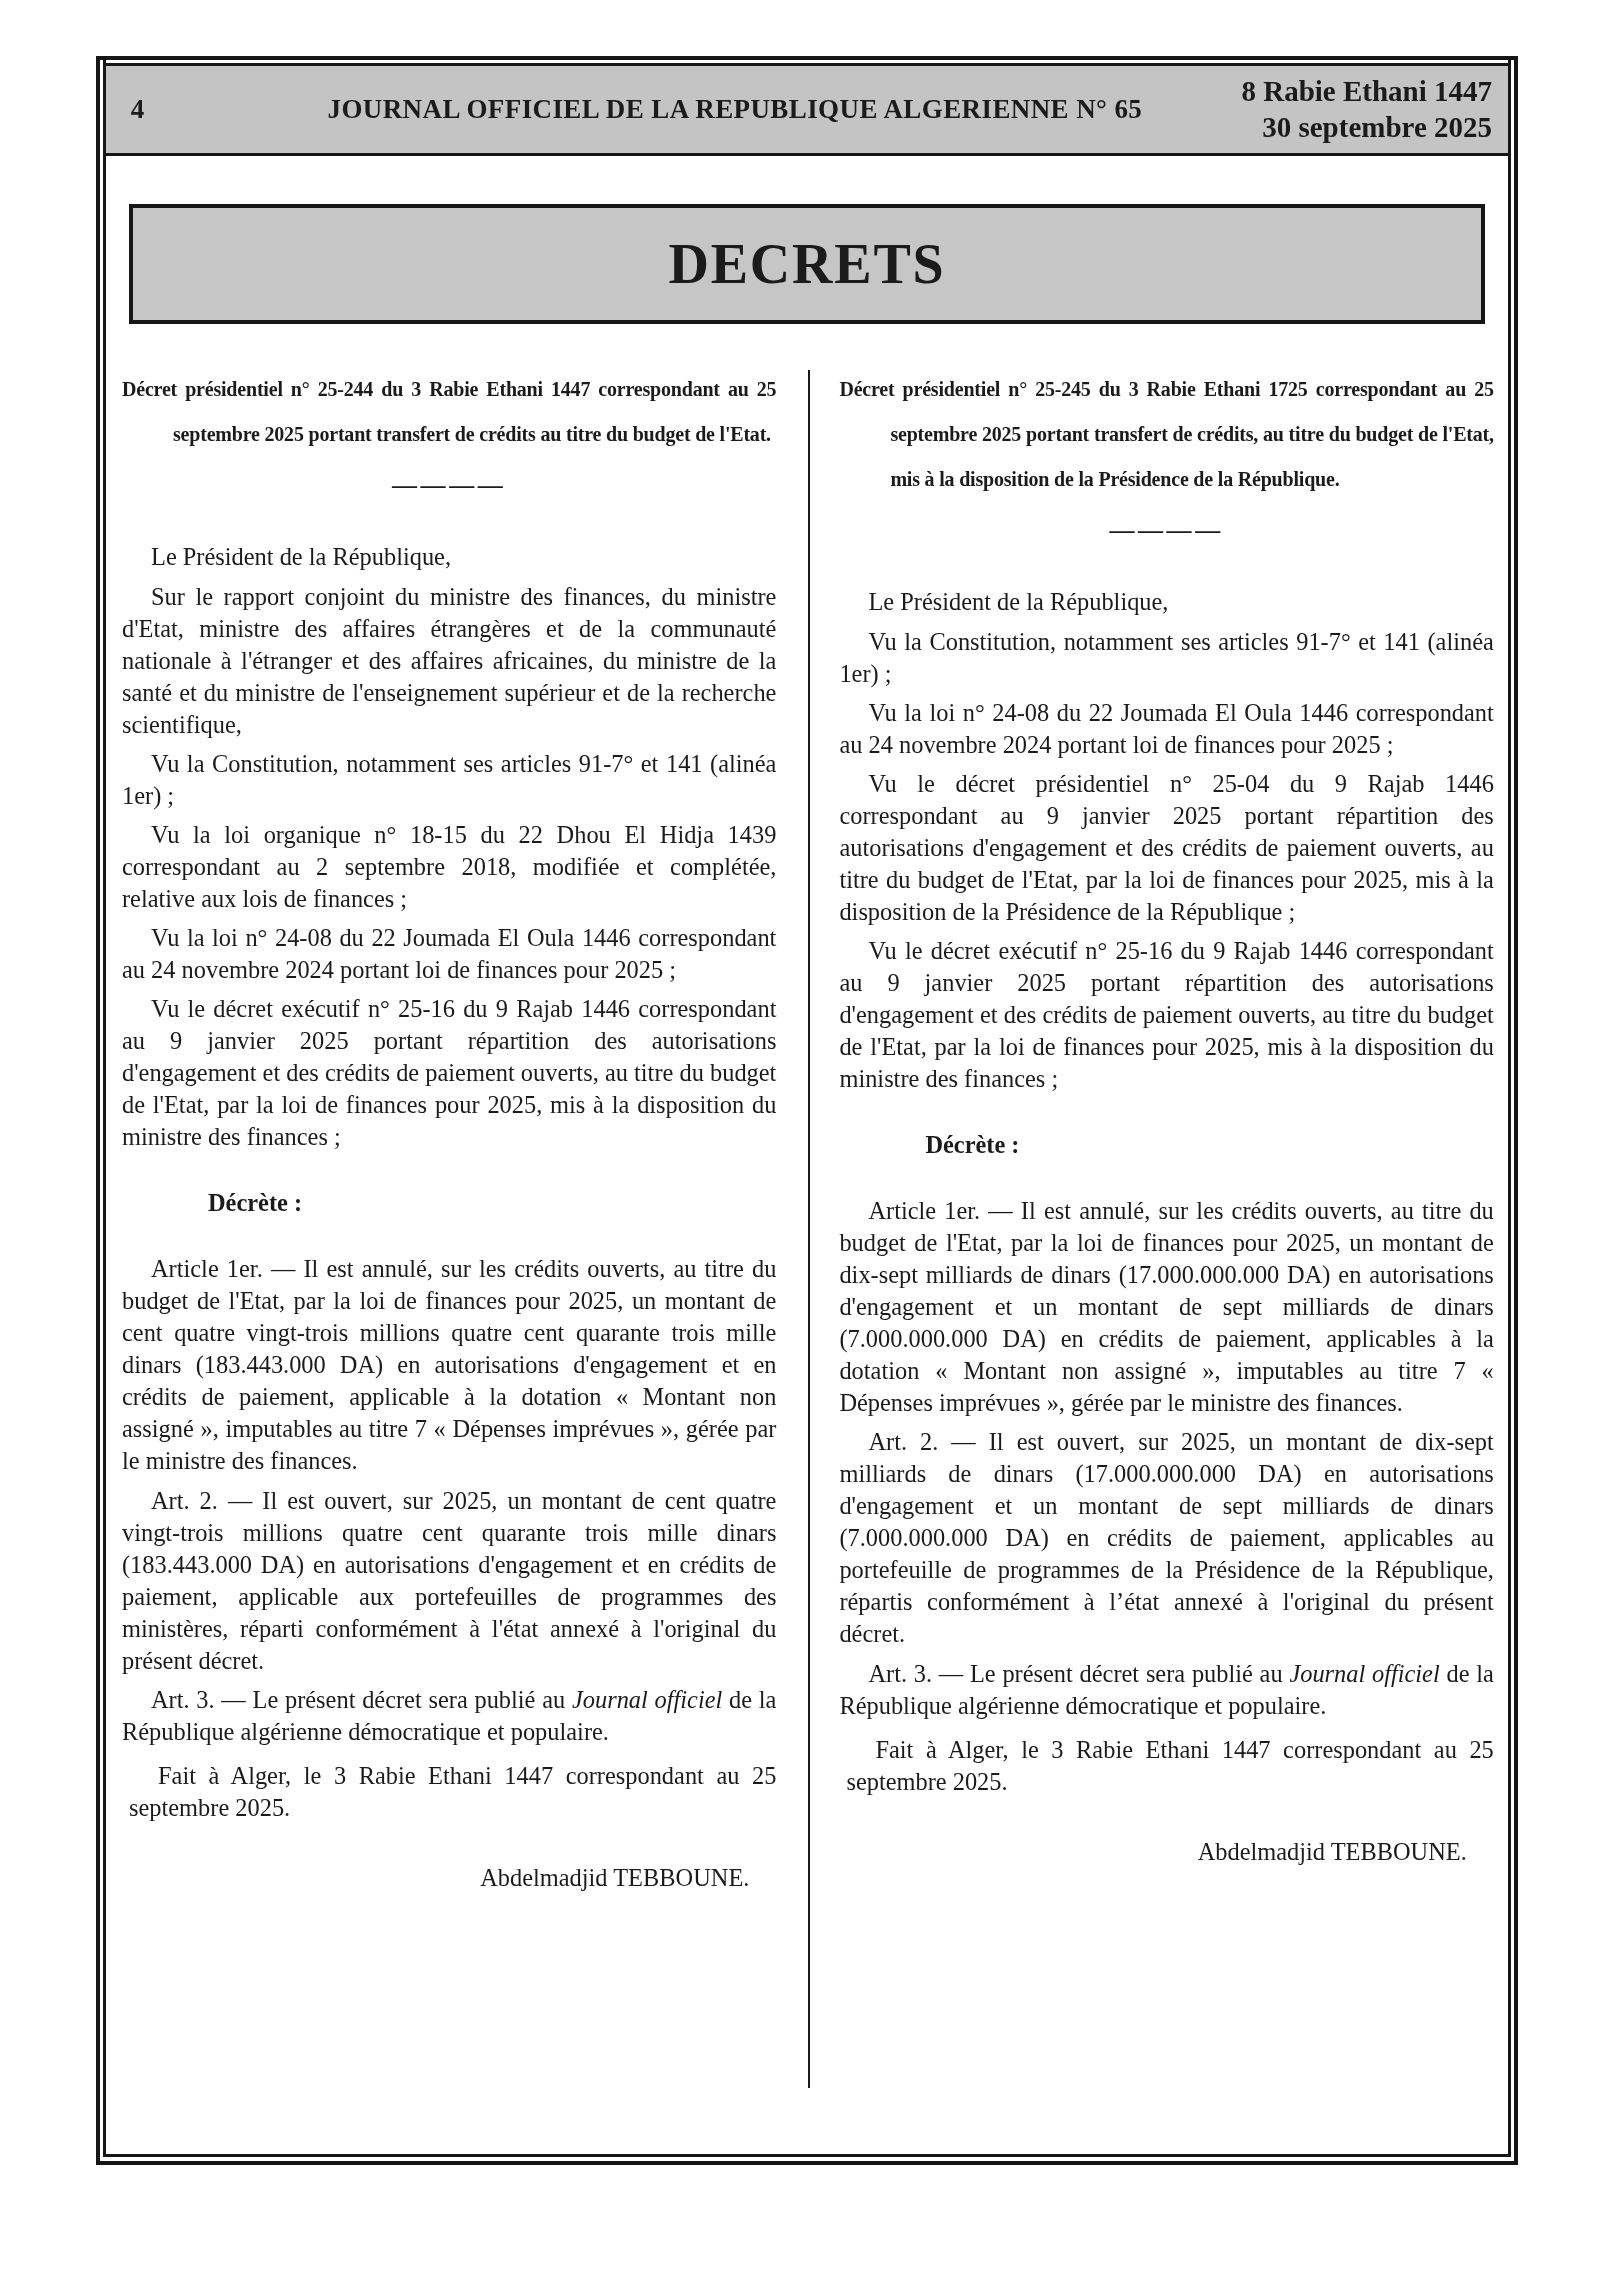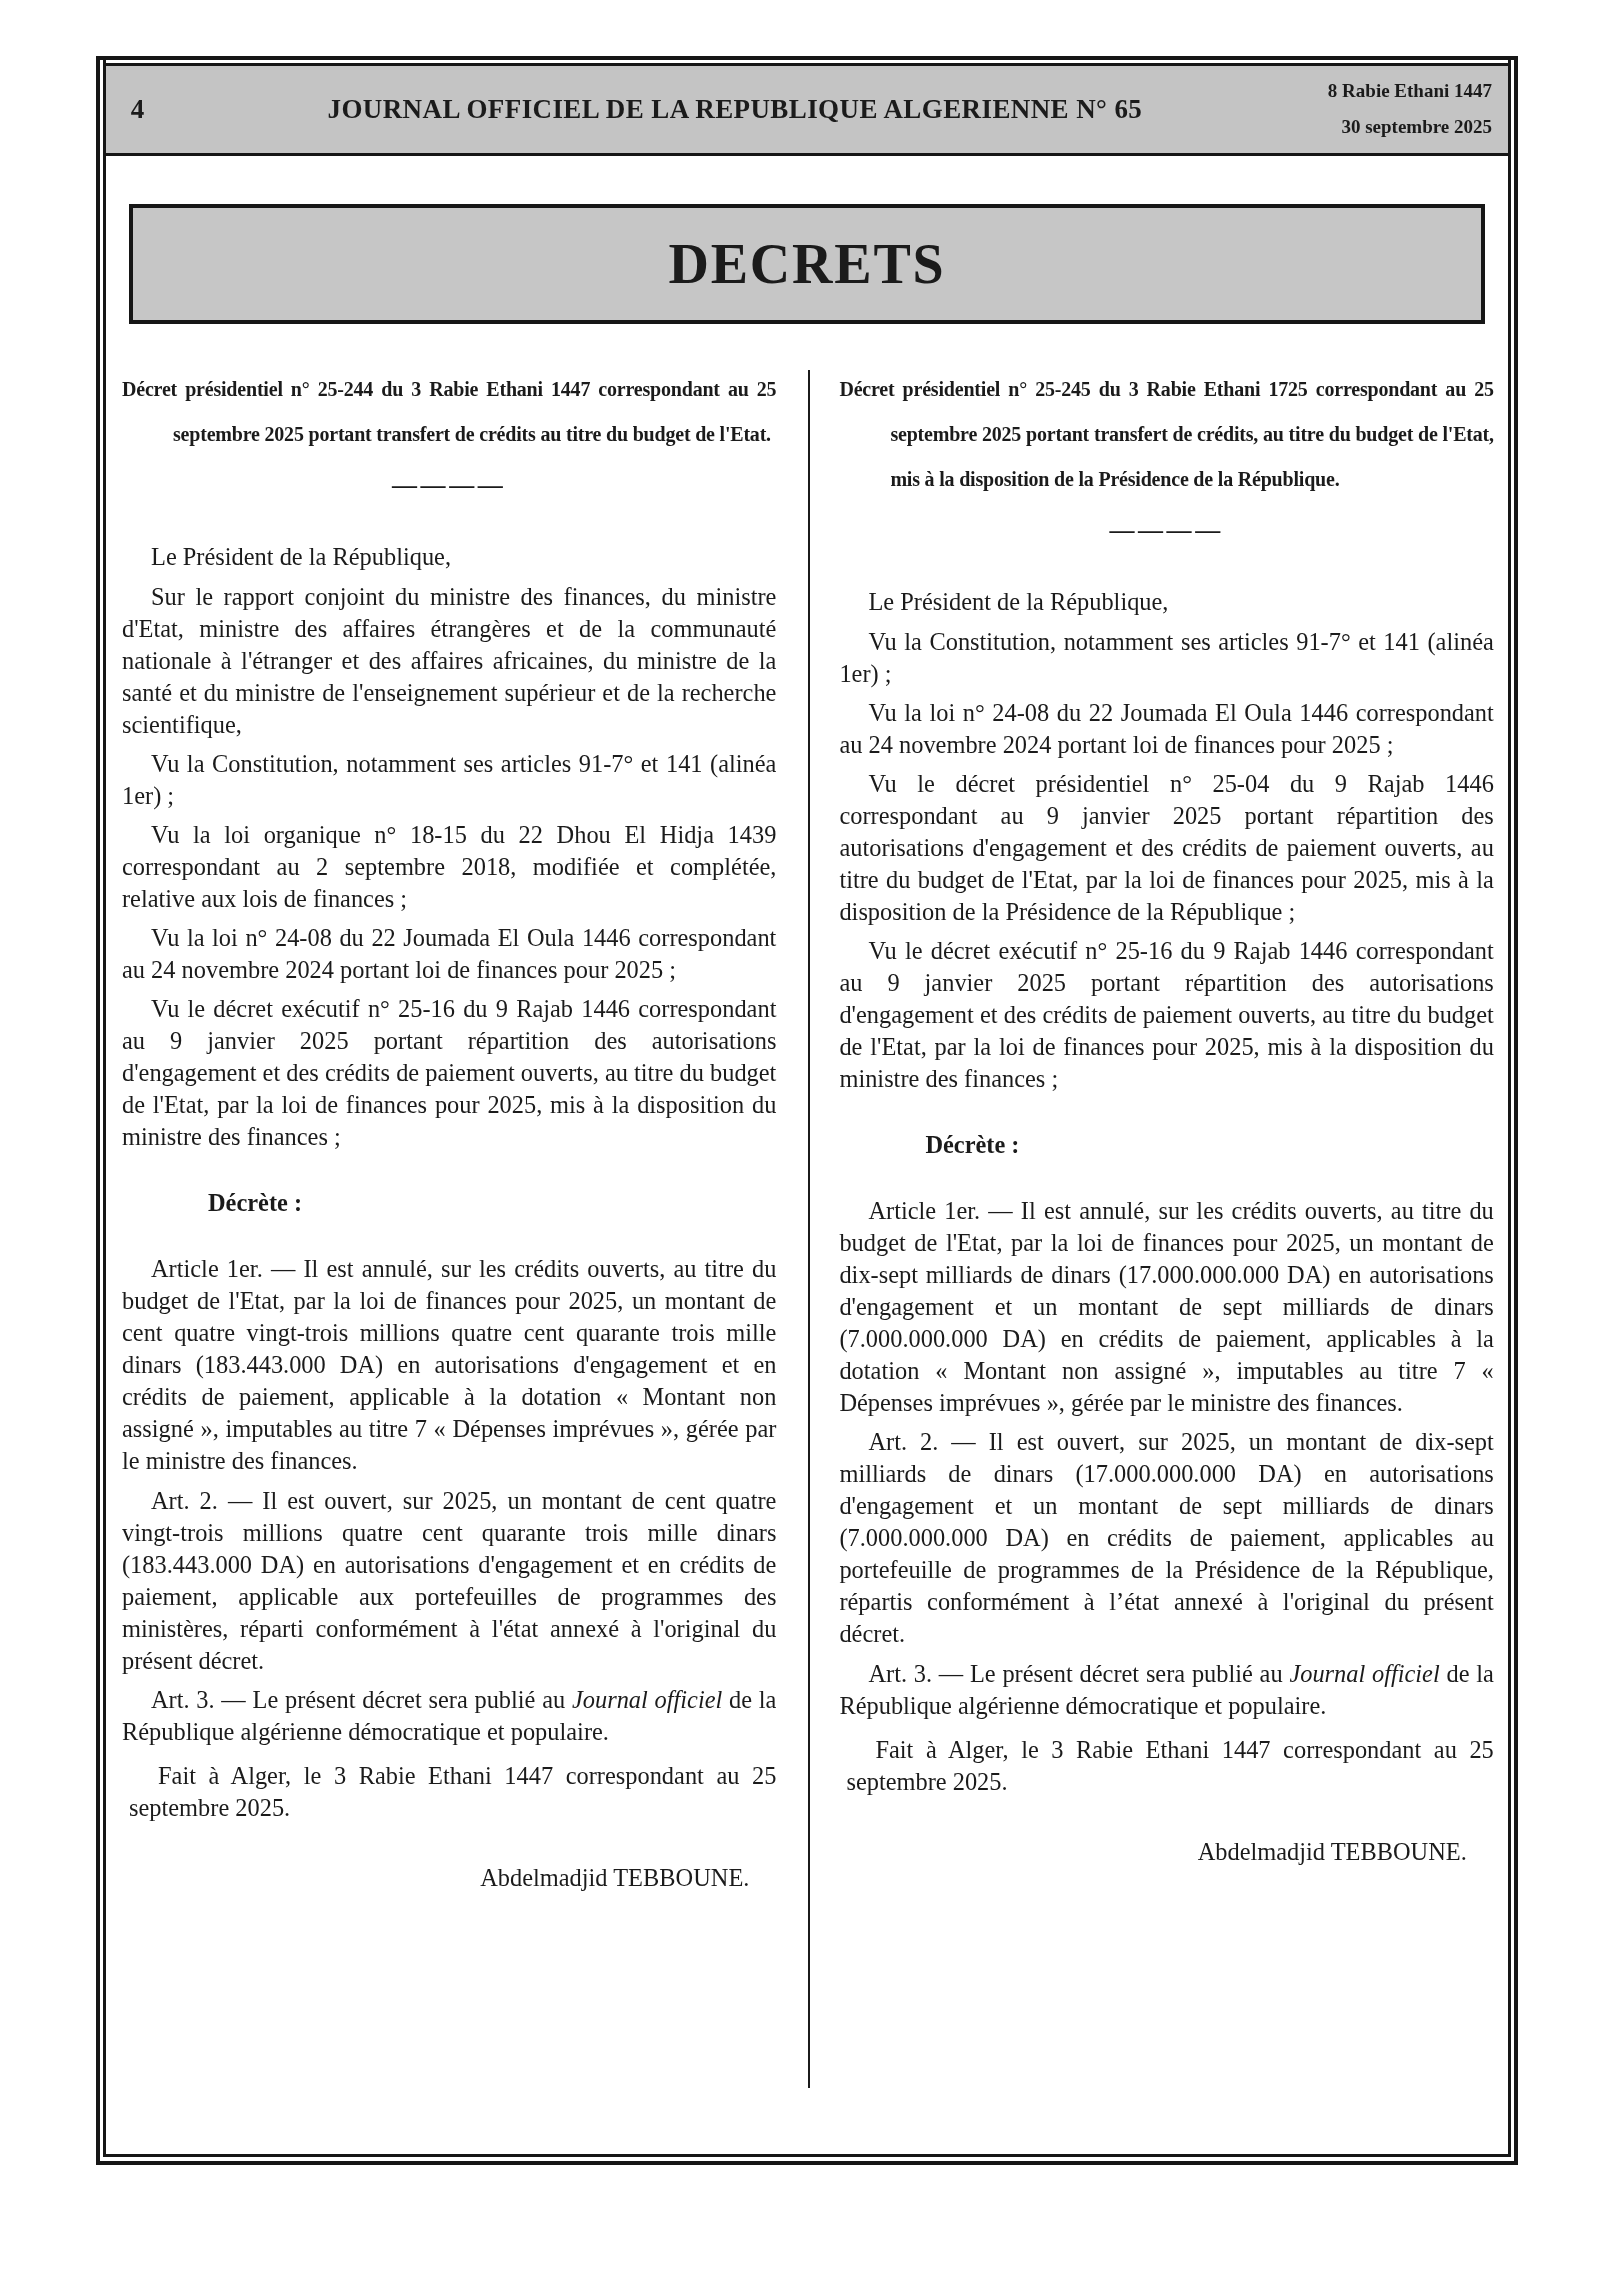--- a/index.html
+++ b/index.html
@@ -29,21 +29,21 @@
     display: flex; align-items: center;
     margin-top: 2.7px;
     height: 87px;
     background: #c4c4c4;
     border-top: 3.6px solid #161616;
     border-bottom: 3.6px solid #161616;
     font-weight: bold;
   }
   .mh-num { width: 109px; padding-left: 25px; font-size: 27px; }
   .mh-title { flex: 1; text-align: center; font-size: 27px; letter-spacing: 0.4px; }
-  .mh-dates { width: 262px; text-align: right; padding-right: 16.3px; font-size: 19px; line-height: 36px; }
+  .mh-dates { width: 262px; text-align: right; padding-right: 16.3px; font-size: 29px; line-height: 36px; }
   
   .banner {
     margin: 48px 23.5px 0 23.5px;
     height: 112px;
     background: #c6c6c6;
     border: 4.5px solid #161616;
     display: flex; align-items: center; justify-content: center;
     font-weight: bold; font-size: 56px; letter-spacing: 1.8px;
   }
   

